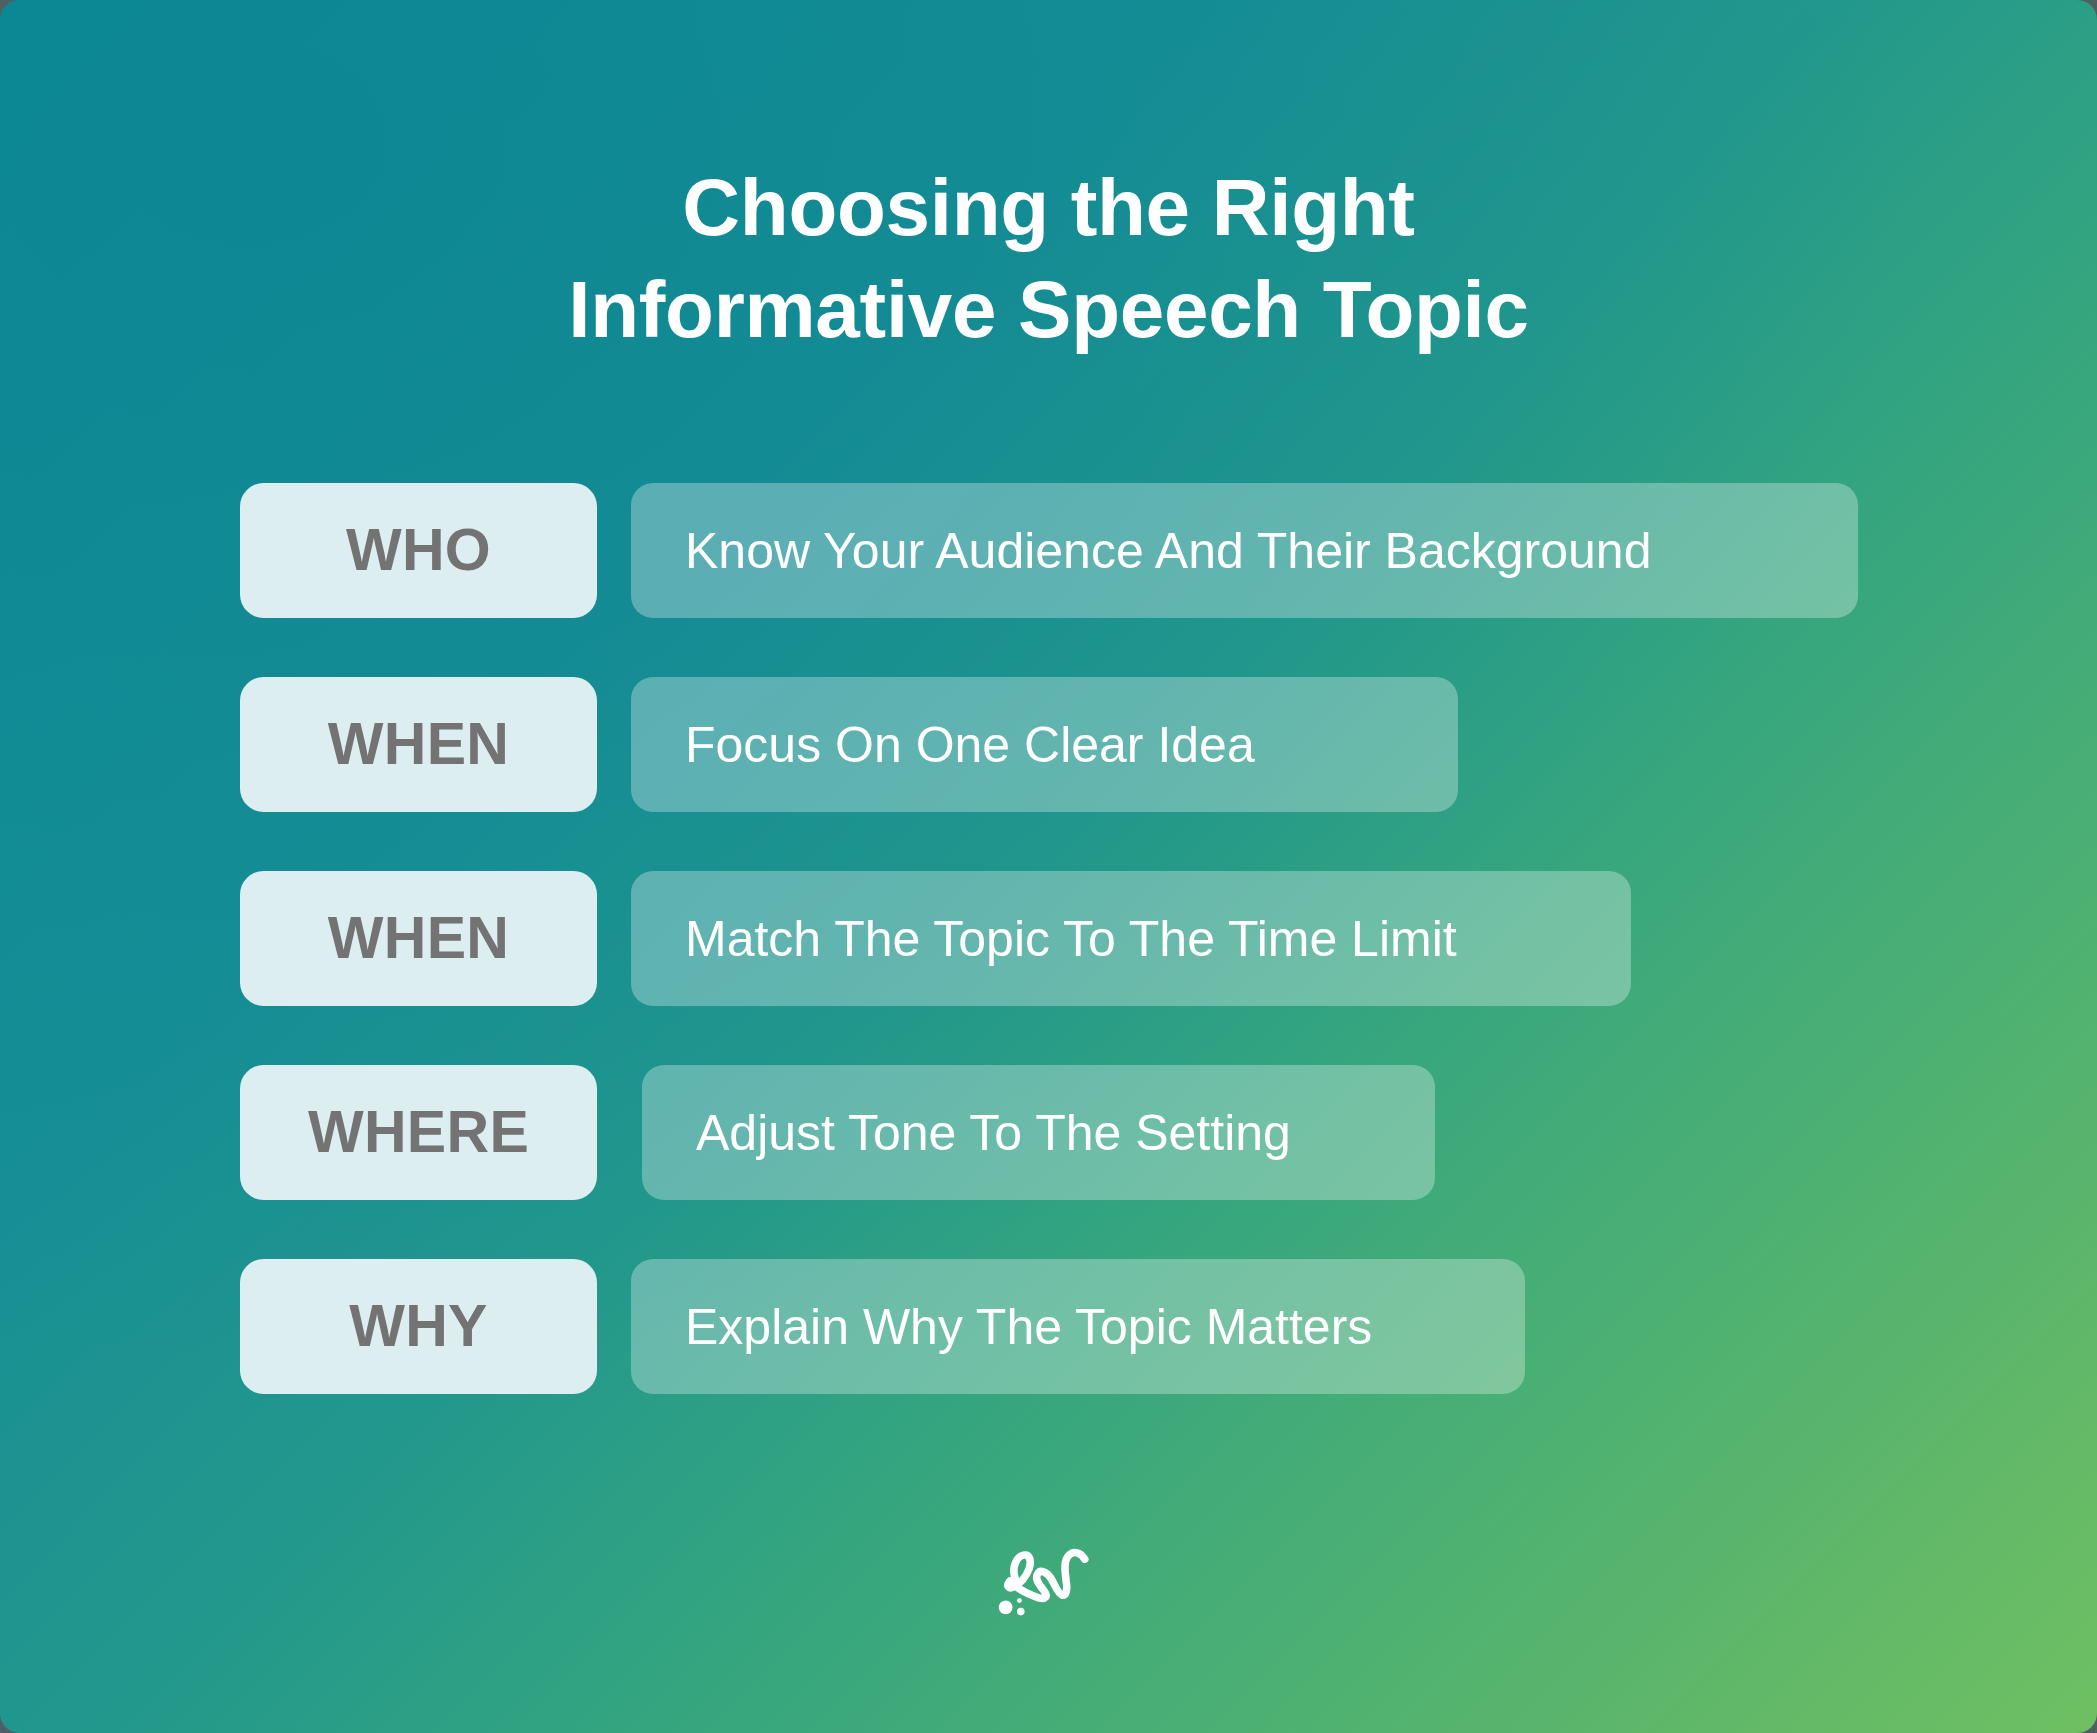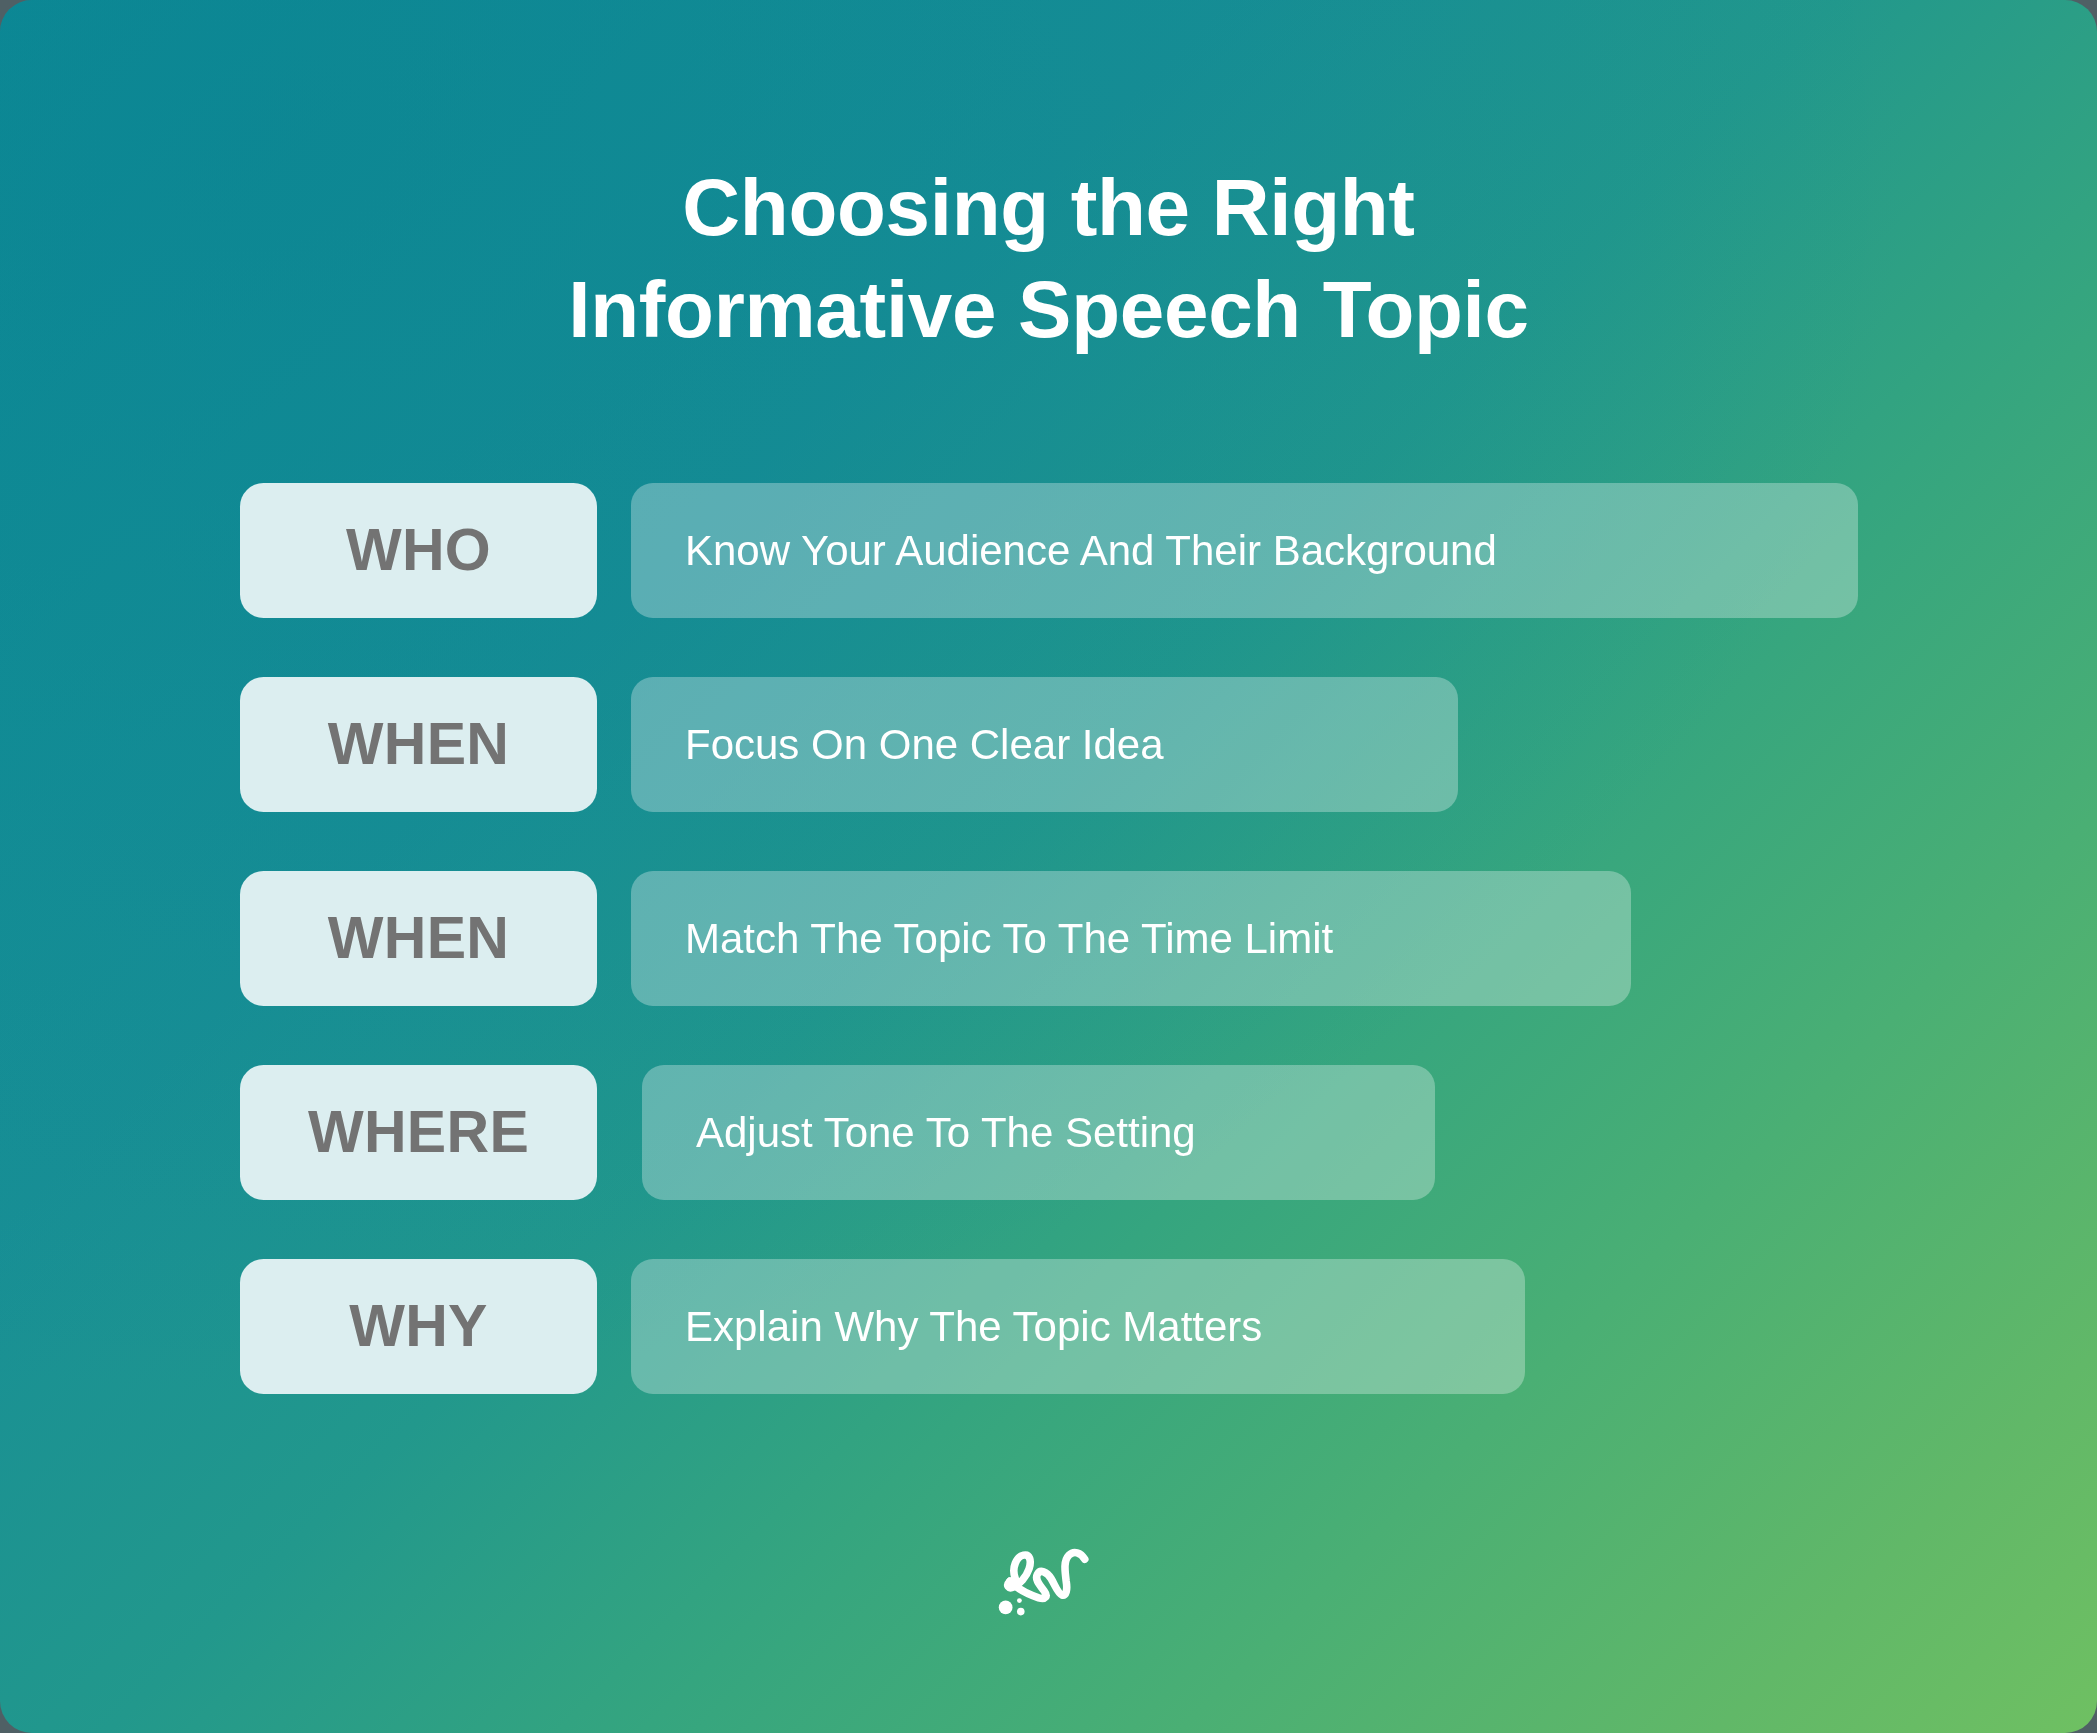--- a/index.html
+++ b/index.html
@@ -12,21 +12,21 @@
     height: 1733px;
     font-family: "Liberation Sans", sans-serif;
     overflow: hidden;
   }
 
   #poster {
     position: relative;
     width: 2097px;
     height: 1733px;
     box-sizing: border-box;
-    border-radius: 32px;
+    border-radius: 20px;
     overflow: hidden;
     background:
       linear-gradient(135deg,
         #0d8b97 0%,
         #138e96 18%,
         #188f95 32%,
         #22988c 48%,
         #35a57f 62%,
         #4aaf74 76%,
         #61b868 90%,
@@ -107,21 +107,21 @@
     background: rgba(255,255,255,0.30);
     border-radius: 22px;
     display: flex;
     align-items: center;
     box-sizing: border-box;
     padding: 0 54px;
   }
 
   .desc-text {
     color: #ffffff;
-    font-size: 42px;
+    font-size: 50px;
     font-weight: 500;
     line-height: 1;
     white-space: nowrap;
   }
 
   
   .brand {
     position: absolute;
     left: 50%;
     transform: translateX(-50%);

